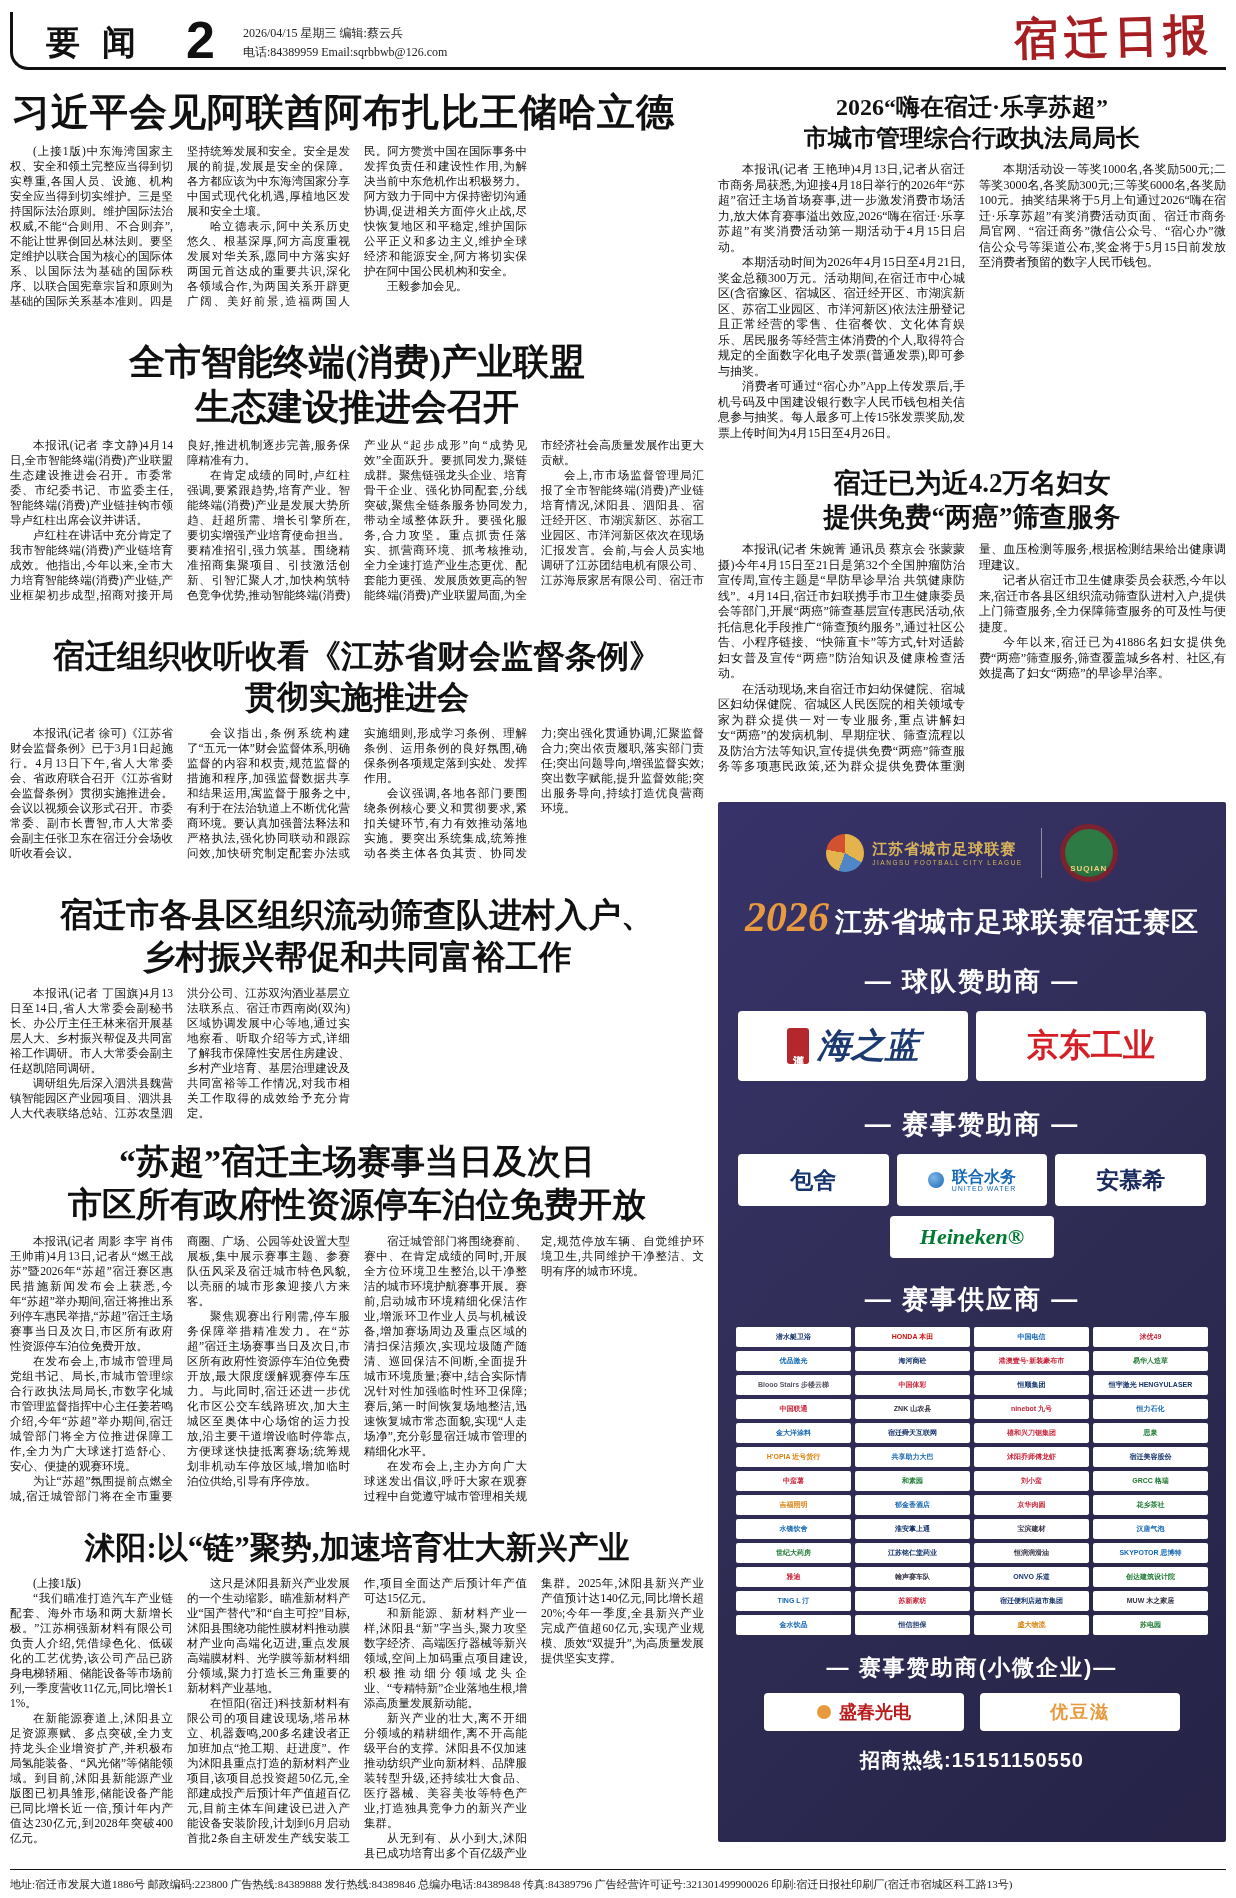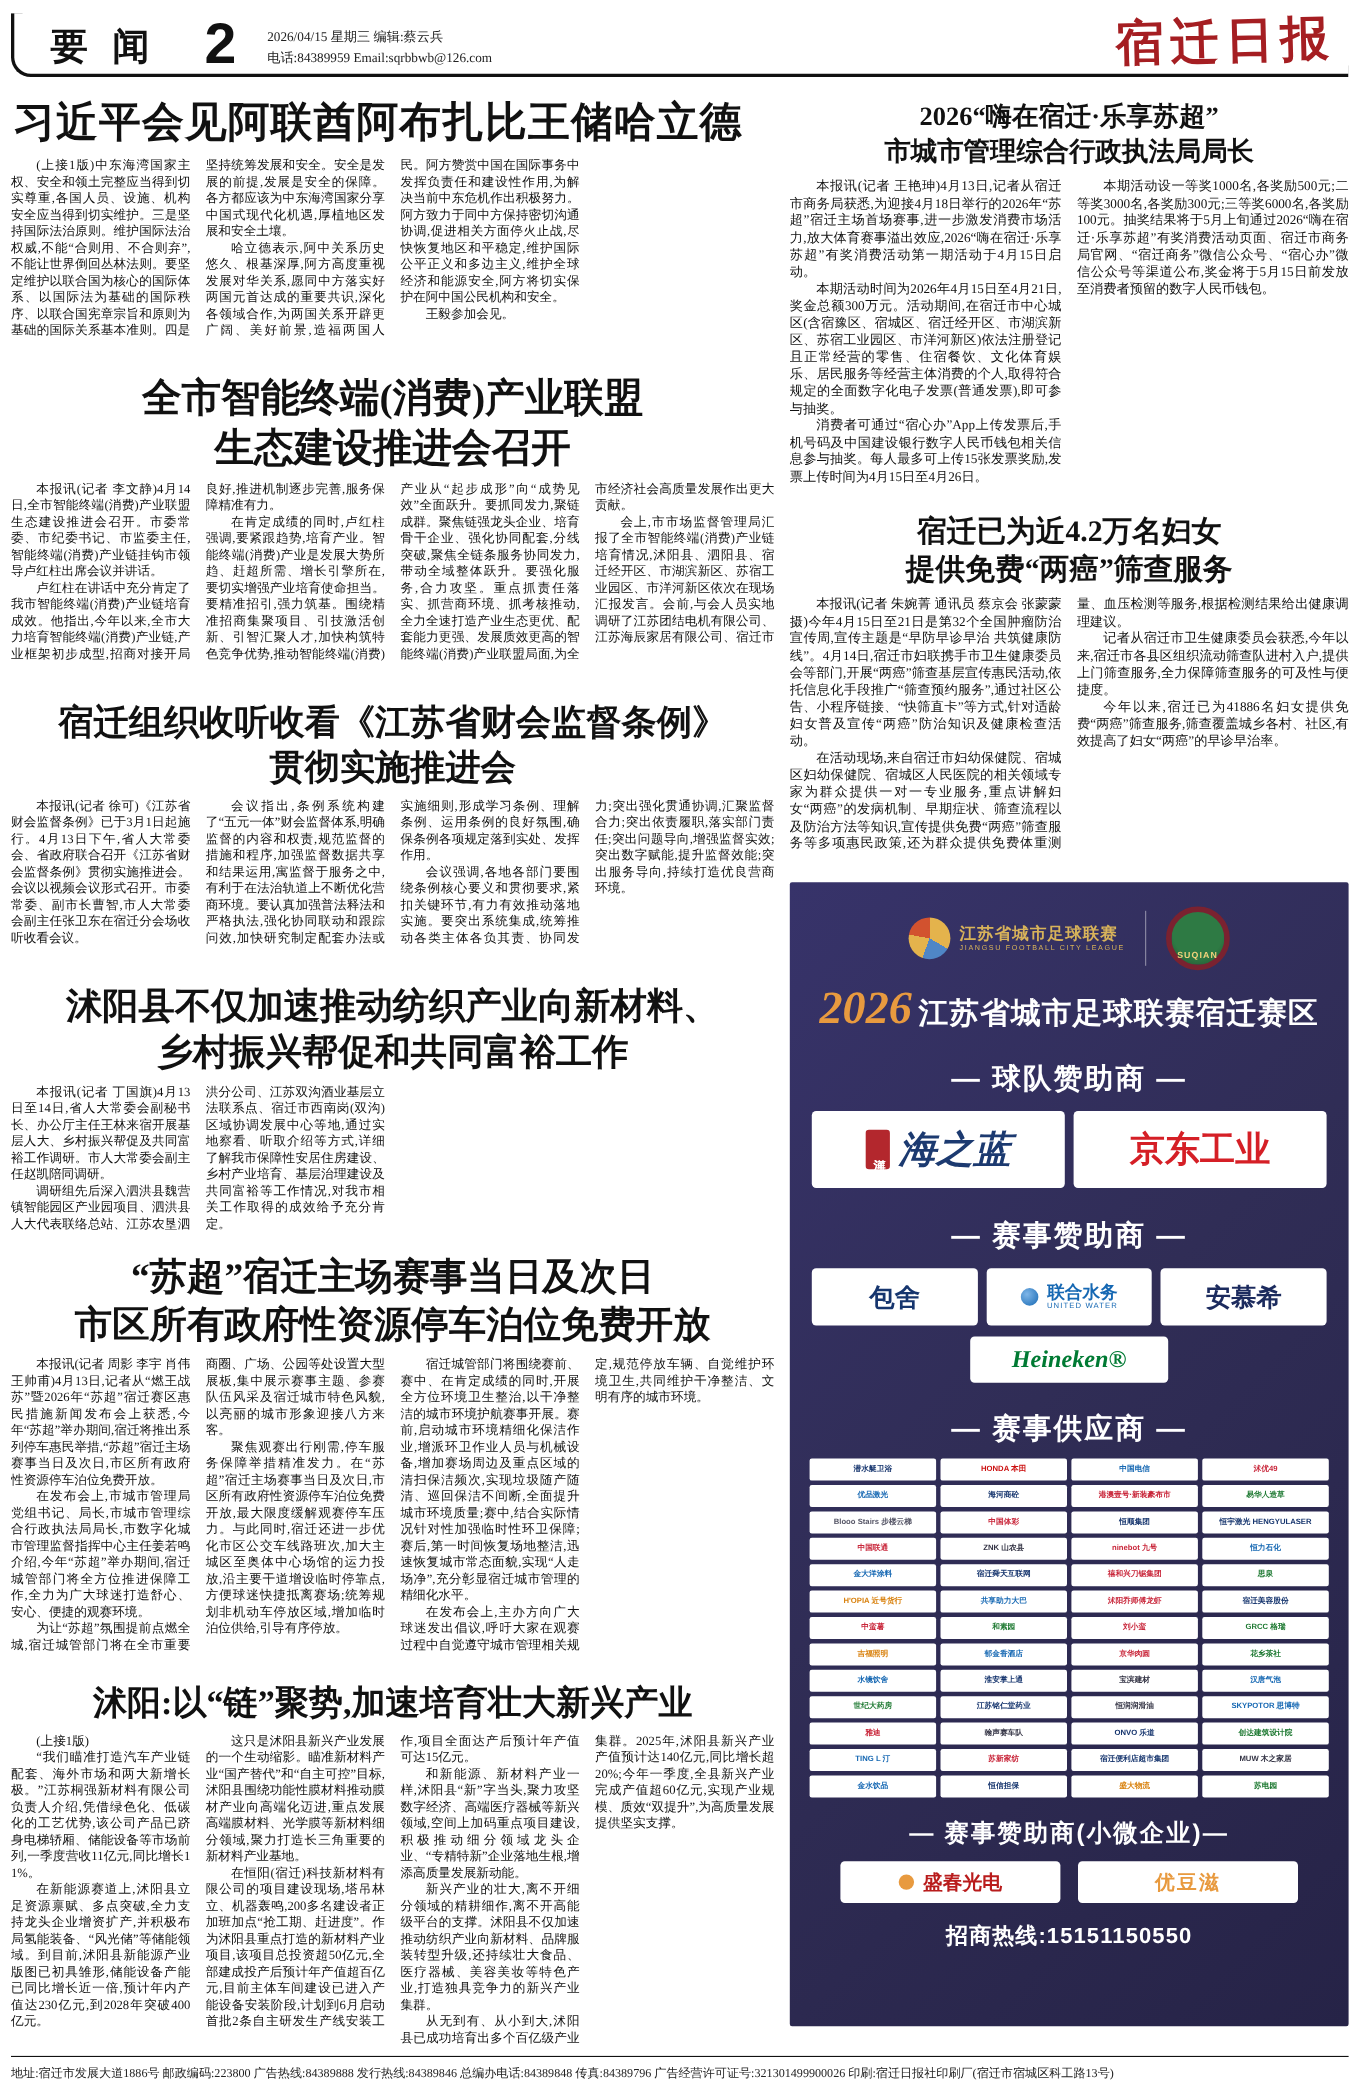--- a/index.html
+++ b/index.html
@@ -76,21 +76,21 @@
       font-family:"Liberation Sans","DejaVu Sans",sans-serif;}
   .event-card{flex:1;height:52px;}
   .e1{color:#16356e;font-size:23px;font-weight:900;}
   .water-icon{width:16px;height:16px;border-radius:50%;
       background:radial-gradient(circle at 35% 35%,#7fb6e8,var(--water-blue));}
   .water-txt{color:var(--water-blue);font-weight:bold;font-size:16px;line-height:16px;text-align:center;}
   .water-sub{font-size:7px;letter-spacing:1px;color:var(--water-blue);
       font-family:"Liberation Sans","DejaVu Sans",sans-serif;}
   .amx{color:#1c2b5e;font-size:23px;font-weight:900;}
   .hk-row{display:flex;justify-content:center;margin-top:10px;}
-  .hk-card{width:180px;height:42px;}
+  .hk-card{width:164px;height:42px;}
   .hk{color:var(--heineken-green);font-size:22px;font-weight:900;font-style:italic;}
   .sup-grid{display:grid;grid-template-columns:repeat(4,1fr);gap:4px;margin:10px 4px 0;}
   .sup-grid div{background:#fff;height:20px;border-radius:2px;font-size:7px;line-height:20px;
       text-align:center;overflow:hidden;white-space:nowrap;font-weight:bold;
       font-family:"Liberation Sans","DejaVu Sans",sans-serif;}
   .small-row{display:flex;justify-content:center;gap:16px;margin-top:10px;}
   .small-card{width:200px;height:38px;}
   .sun-icon{width:14px;height:14px;border-radius:50%;background:var(--ad-accent);}
   .sc1{color:#b91c1c;font-size:18px;font-weight:900;}
   .sc2{color:var(--ad-accent);font-size:18px;font-weight:900;letter-spacing:2px;}
@@ -148,21 +148,21 @@
       </h2>
       <div class="body cols4" style="height:148px">
           <p>本报讯(记者 徐可)《江苏省财会监督条例》已于3月1日起施行。4月13日下午,省人大常委会、省政府联合召开《江苏省财会监督条例》贯彻实施推进会。会议以视频会议形式召开。市委常委、副市长曹智,市人大常委会副主任张卫东在宿迁分会场收听收看会议。</p>
           <p>会议指出,条例系统构建了“五元一体”财会监督体系,明确监督的内容和权责,规范监督的措施和程序,加强监督数据共享和结果运用,寓监督于服务之中,有利于在法治轨道上不断优化营商环境。要认真加强普法释法和严格执法,强化协同联动和跟踪问效,加快研究制定配套办法或实施细则,形成学习条例、理解条例、运用条例的良好氛围,确保条例各项规定落到实处、发挥作用。</p>
           <p>会议强调,各地各部门要围绕条例核心要义和贯彻要求,紧扣关键环节,有力有效推动落地实施。要突出系统集成,统筹推动各类主体各负其责、协同发力;突出强化贯通协调,汇聚监督合力;突出依责履职,落实部门责任;突出问题导向,增强监督实效;突出数字赋能,提升监督效能;突出服务导向,持续打造优良营商环境。</p>
         </div>
     </article>
 
     <article>
       <h2 class="h2 t-a4">
-        <span>沭阳县不仅加速推动纺织产业向新材料、</span>
+        <span>宿迁市各县区组织流动筛查队进村入户、</span>
         <span>乡村振兴帮促和共同富裕工作</span>
       </h2>
       <div class="body cols4" style="height:138px">
           <p>本报讯(记者 丁国旗)4月13日至14日,省人大常委会副秘书长、办公厅主任王林来宿开展基层人大、乡村振兴帮促及共同富裕工作调研。市人大常委会副主任赵凯陪同调研。</p>
           <p>调研组先后深入泗洪县魏营镇智能园区产业园项目、泗洪县人大代表联络总站、江苏农垦泗洪分公司、江苏双沟酒业基层立法联系点、宿迁市西南岗(双沟)区域协调发展中心等地,通过实地察看、听取介绍等方式,详细了解我市保障性安居住房建设、乡村产业培育、基层治理建设及共同富裕等工作情况,对我市相关工作取得的成效给予充分肯定。</p>
         </div>
     </article>
 
     <article>
       <h2 class="h2 t-a5">

